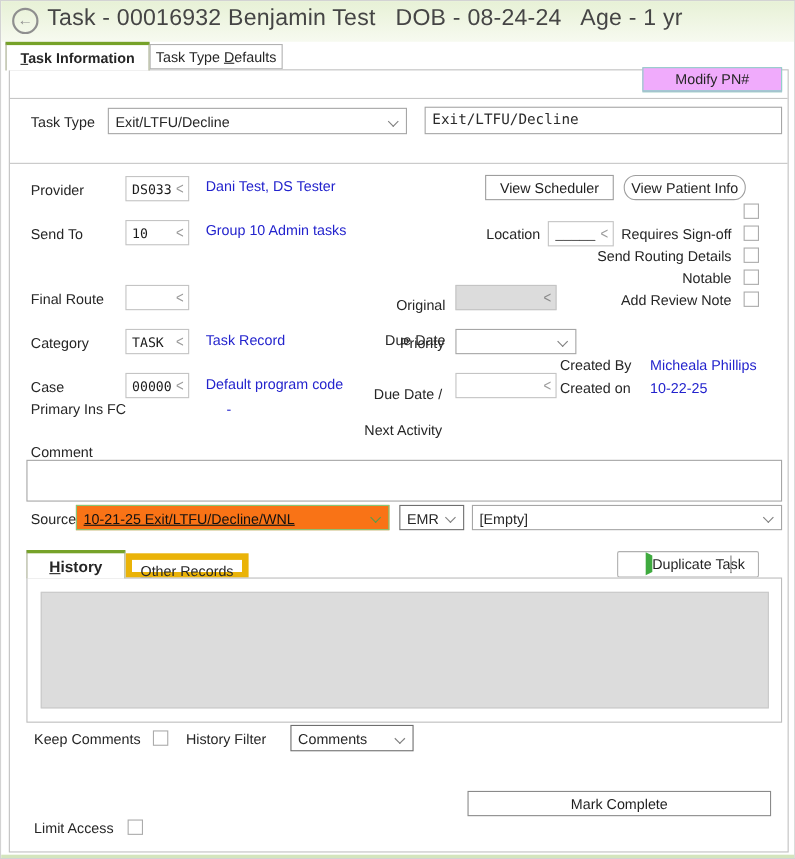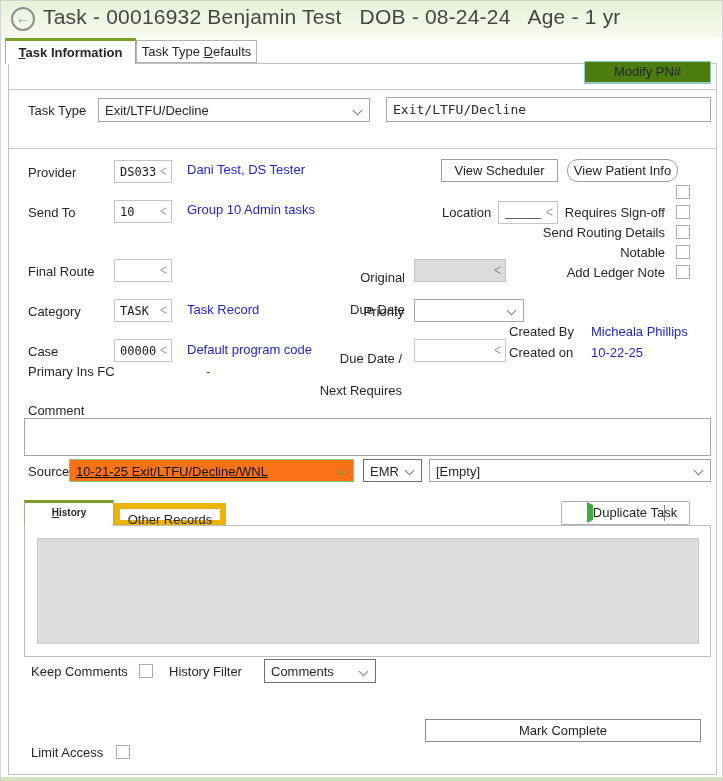--- a/index.html
+++ b/index.html
@@ -32,30 +32,30 @@
   .btn{position:absolute;background:#fff;border:1px solid #9e9e9e;box-sizing:border-box;text-align:center;cursor:pointer;color:#1f1f1f;}
   .btn span{position:relative;top:3px;}
   .mono-input{position:absolute;border:1px solid #a6a6a6;box-sizing:border-box;font-family:"DejaVu Sans Mono",monospace;
          font-size:13px;color:#2a2a2a;padding:0 6px;background:#fff;}
   .cmt{position:absolute;border:1px solid #a6a6a6;box-sizing:border-box;resize:none;background:#fff;
        font-family:"Liberation Sans",sans-serif;font-size:13px;}
   .src-sel{background:#f97316;border:1px solid #83c779;}
   .src-sel .sval{text-decoration:underline;color:#111;}
   .src-sel .dchev{border-color:#569d4d;}
   .tab-hist-active{left:23px;top:499px;width:90px;height:26px;border:1px solid #a9ae93;border-top:3px solid #76a229;
-        border-bottom:none;z-index:3;font-weight:bold;font-size:10px;padding-top:4px;}
+        border-bottom:none;z-index:3;font-weight:bold;font-size:14px;padding-top:4px;}
   .tab-hist{left:113px;top:502px;width:112px;height:23px;border:6px solid #eab308;padding-top:3px;}
   .hist-outer{position:absolute;left:23px;top:524px;width:687px;height:132px;border:1px solid #bdbdbd;box-sizing:border-box;background:#fff;}
   .hist-inner{position:absolute;left:36px;top:537px;width:662px;height:106px;background:#dcdcdc;border:1px solid #c9c9c9;box-sizing:border-box;}
   .dup-icon{position:absolute;left:10px;top:5px;width:9px;height:12px;border:1px solid #7a9ab8;background:#fff;box-sizing:border-box;}
   .dup-arrow{position:absolute;left:6px;top:12px;width:0;height:0;border-left:6px solid #3faa3f;
          border-top:3px solid transparent;border-bottom:3px solid transparent;}
   .dup-chev{position:absolute;right:7px;top:9px;width:6px;height:6px;border-right:1px solid #7f7f7f;
          border-bottom:1px solid #7f7f7f;transform:rotate(45deg);}
-  .teal-btn{position:absolute;left:583px;top:60px;width:127px;height:22px;background:#4d7c0f;border:1px solid #93cfc8;
+  .teal-btn{position:absolute;left:583px;top:60px;width:127px;height:22px;background:#f0abfc;border:1px solid #93cfc8;
         box-sizing:border-box;text-align:center;cursor:pointer;box-shadow:0 1px 0 #8fc6bf;}
   .teal-btn span{position:relative;top:2px;}
   .u{text-decoration:underline;}
   .mask{position:absolute;left:6px;top:2px;color:#444;letter-spacing:0;}
   .bstrip{position:absolute;left:0;bottom:0;width:100%;height:3px;background:#d4e5bd;}
 </style>
 </head>
 <body>
 
 <div class="page">
@@ -94,21 +94,21 @@
   <div class="btn" style="left:440px;top:158px;width:117px;height:23px;"><span>View Scheduler</span></div>
   <div class="btn" style="left:566px;top:158px;width:111px;height:23px;border-radius:11px;"><span>View Patient Info</span></div>
 
   <div class="cb" style="right:32px;top:184px;"></div>
   <div class="rlbl" style="right:57px;top:204px;width:200px;">Requires Sign-off</div>
   <div class="cb" style="right:32px;top:204px;"></div>
   <div class="rlbl" style="right:57px;top:224px;width:200px;">Send Routing Details</div>
   <div class="cb" style="right:32px;top:224px;"></div>
   <div class="rlbl" style="right:57px;top:244px;width:200px;">Notable</div>
   <div class="cb" style="right:32px;top:244px;"></div>
-  <div class="rlbl" style="right:57px;top:264px;width:200px;">Add Ledger Note</div>
+  <div class="rlbl" style="right:57px;top:264px;width:200px;">Add Review Note</div>
   <div class="cb" style="right:32px;top:264px;"></div>
 
   <div class="lbl" style="left:27px;top:204px;">Send To</div>
   <div class="lookup" style="left:113px;top:199px;width:58px;">
     <span class="val">10</span>
     <span class="lchev">&lt;</span>
   </div>
   <div class="lnk" style="left:186px;top:201px;">Group 10 Admin tasks</div>
   <div class="lbl" style="left:441px;top:204px;">Location</div>
   <div class="lookup" style="left:497px;top:200px;width:60px;">
@@ -143,21 +143,21 @@
   <div class="lnk" style="left:590px;top:323px;">Micheala Phillips</div>
 
   <div class="lbl" style="left:27px;top:343px;">Case</div>
   <div class="lookup" style="left:113px;top:338px;width:58px;">
     <span class="val">00000</span>
     <span class="lchev">&lt;</span>
   </div>
   <div class="lnk" style="left:186px;top:341px;">Default program code</div>
   <div class="rlbl" style="right:320px;top:334px;width:120px;line-height:16px;">
     <span>Due Date /</span><br>
-    <span>Next Requires</span>
+    <span>Next Activity</span>
   </div>
   <div class="lookup" style="left:413px;top:338px;width:92px;">
     <span class="lchev">&lt;</span>
   </div>
   <div class="lbl" style="left:508px;top:344px;">Created on</div>
   <div class="lnk" style="left:590px;top:344px;">10-22-25</div>
 
   <div class="lbl" style="left:27px;top:363px;">Primary Ins FC</div>
   <div class="lnk" style="left:205px;top:363px;">-</div>
 

